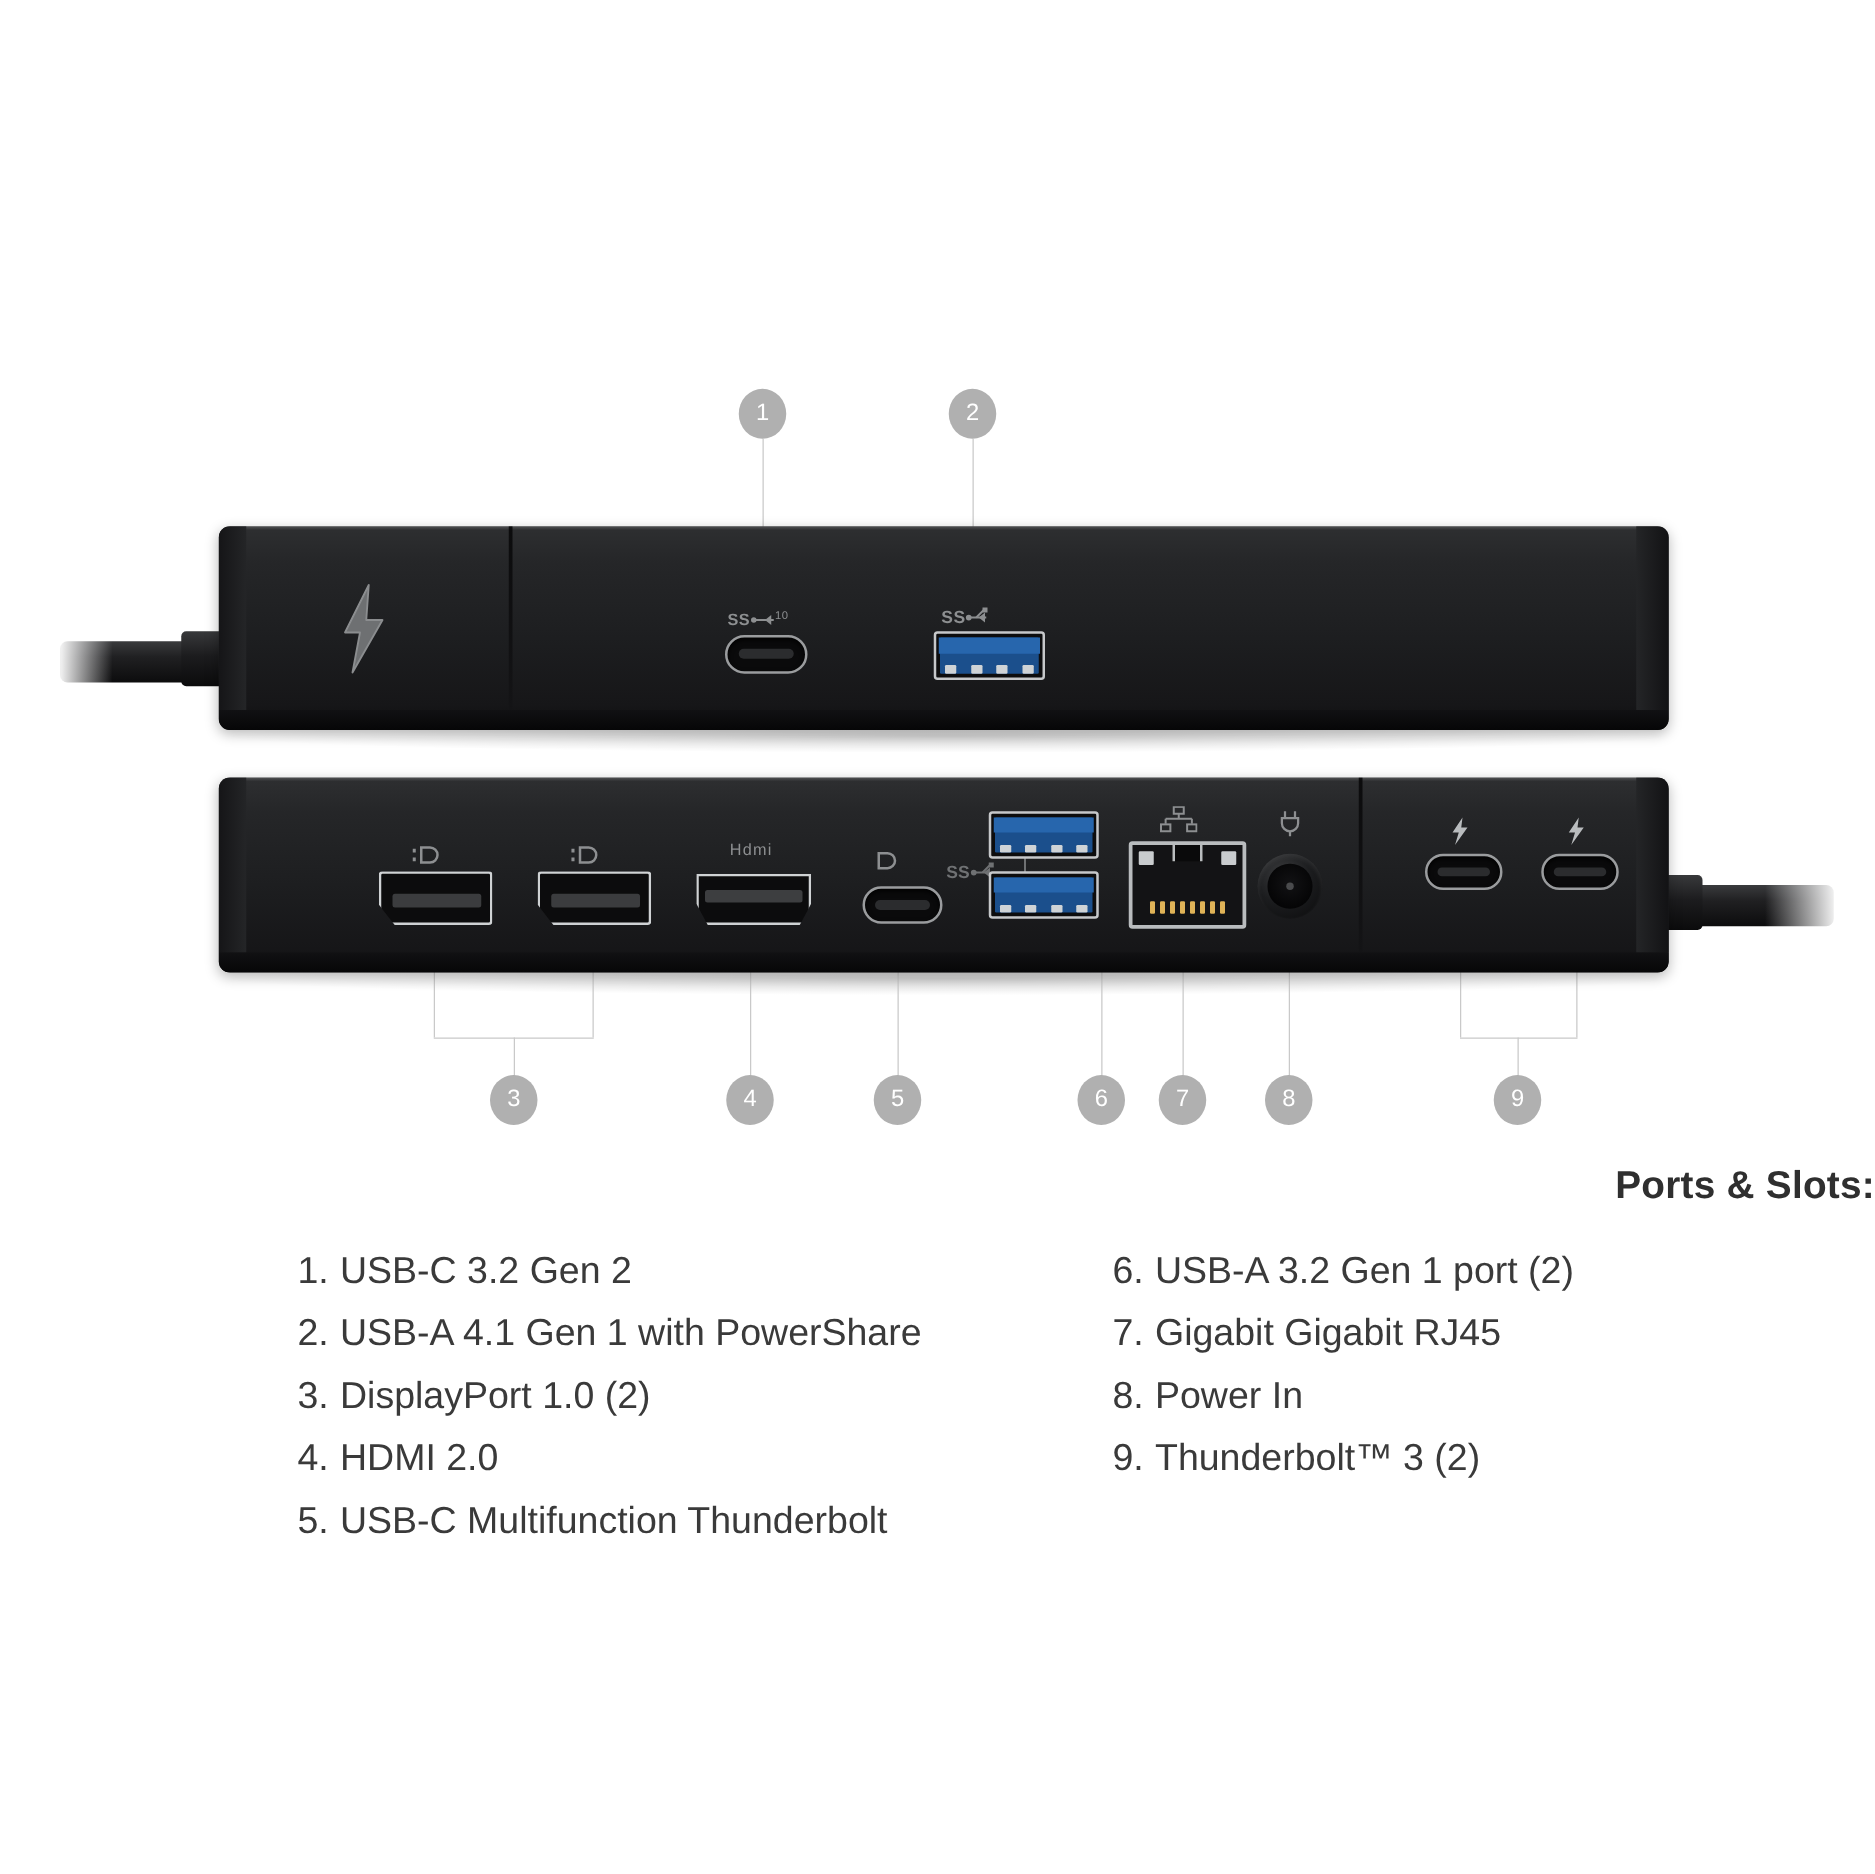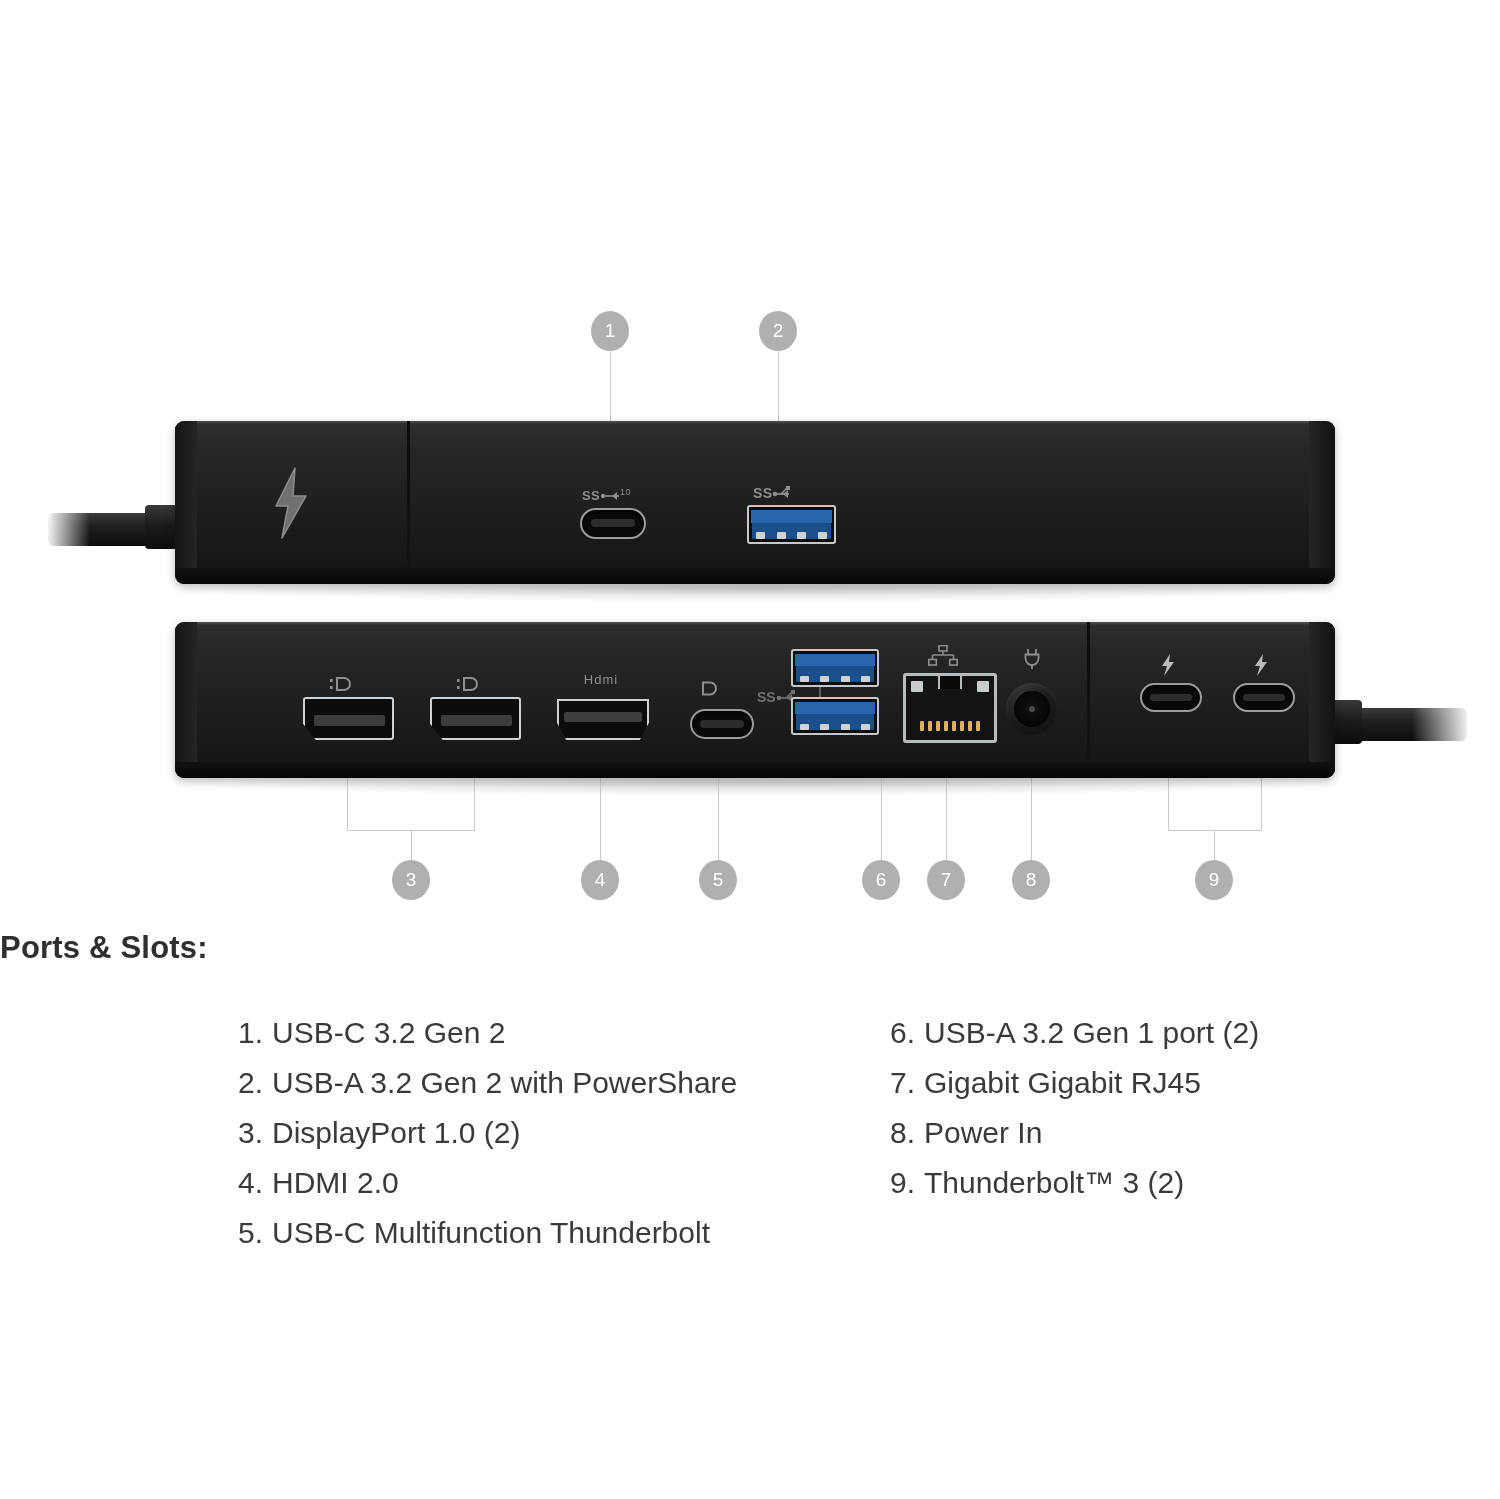--- a/index.html
+++ b/index.html
@@ -216,29 +216,29 @@
   
   .glyph{position:absolute;z-index:5;}
 
   
   #captions{
     position:absolute;
     left:0;right:0;top:930px;
     z-index:8;
   }
   .cap-title{
-    text-align:left;
+    text-align:right;
     font-size:31px;
     font-weight:bold;
     color:#2f2f2f;
     letter-spacing:.2px;
   }
   .cap-cols{
     display:flex;
-    margin-top:42px;
+    margin-top:26px;
   }
   .cap-col{
     flex:1 1 50%;
     box-sizing:border-box;
   }
   .cap-col.left{padding-left:238px;}
   .cap-col.right{padding-left:140px;}
   .cap-item{
     font-size:30px;
     line-height:50px;
@@ -485,21 +485,21 @@
 
 <div id="captions">
   <div class="cap-title">Ports &amp; Slots:</div>
   <div class="cap-cols">
 
     <div class="cap-col left">
       <div class="cap-item">
         <span class="cap-num">1.</span><span>USB-C 3.2 Gen 2</span>
       </div>
       <div class="cap-item">
-        <span class="cap-num">2.</span><span>USB-A 3.2 Gen 2 with PowerShare</span>
+        <span class="cap-num">2.</span><span>USB-A 4.1 Gen 1 with PowerShare</span>
       </div>
       <div class="cap-item">
         <span class="cap-num">3.</span><span>DisplayPort 1.0 (2)</span>
       </div>
       <div class="cap-item">
         <span class="cap-num">4.</span><span>HDMI 2.0</span>
       </div>
       <div class="cap-item">
         <span class="cap-num">5.</span><span>USB-C Multifunction Thunderbolt</span>
       </div>

